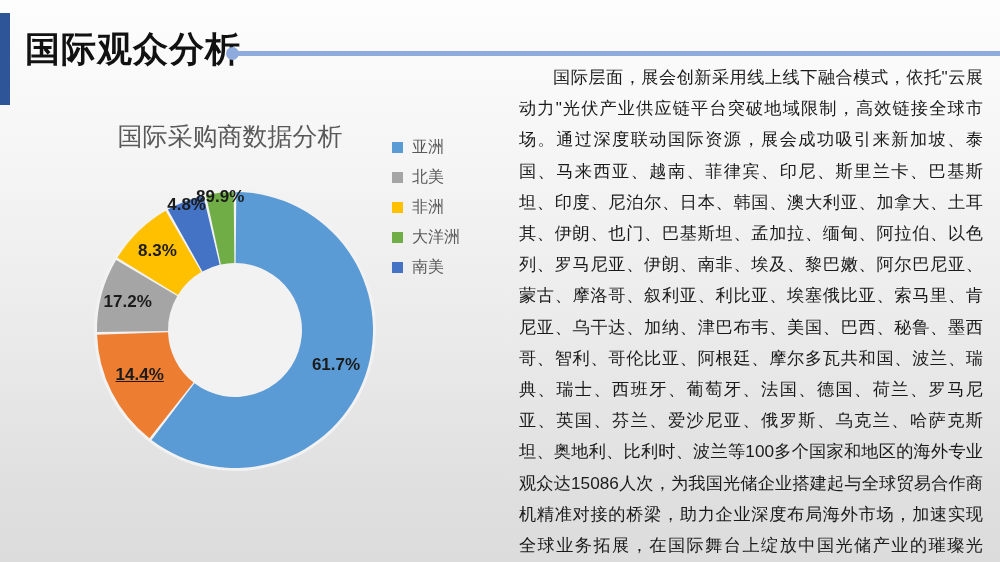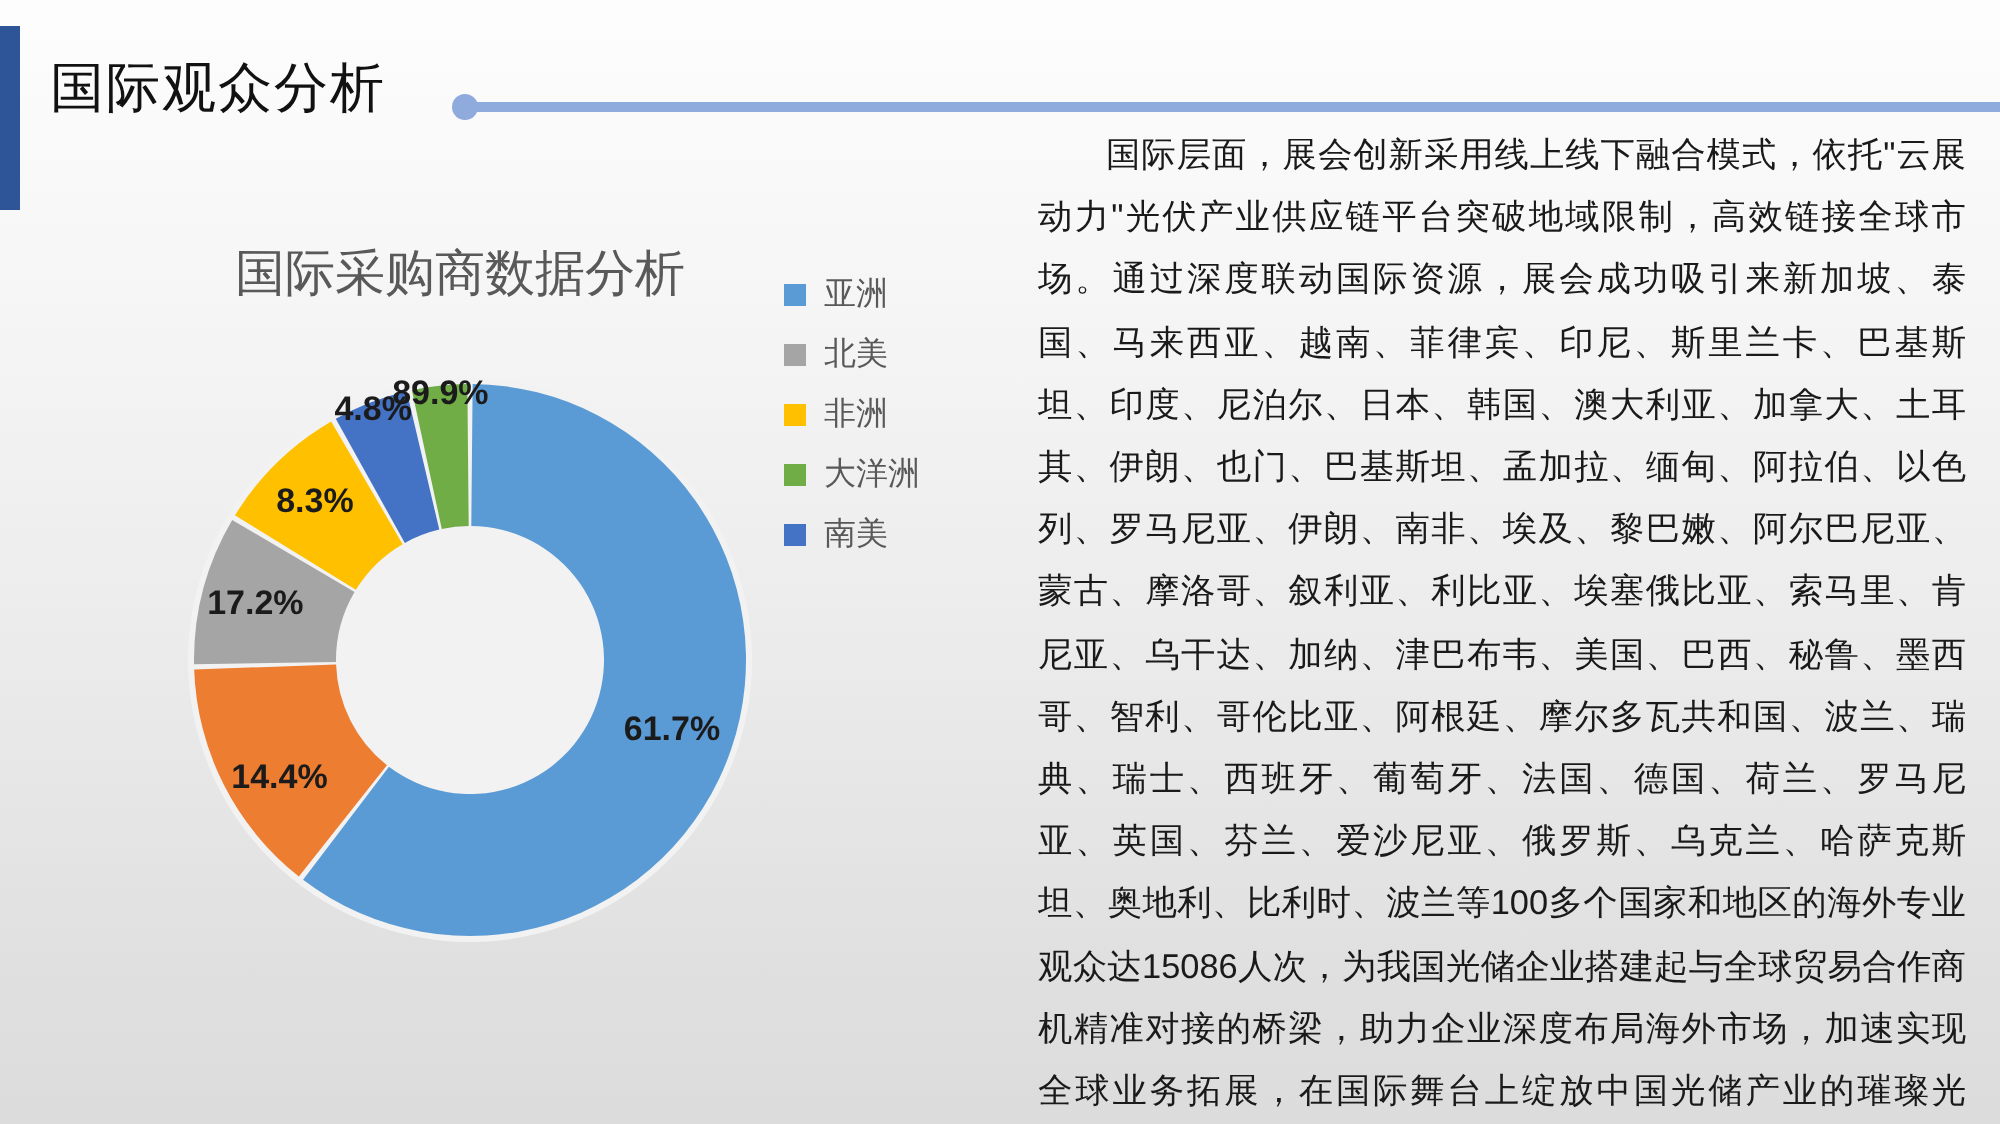--- a/index.html
+++ b/index.html
@@ -21,22 +21,22 @@
     left: 0;
     top: 13px;
     width: 10px;
     height: 92px;
     background: #2e5597;
   }
   #page-title {
     position: absolute;
     left: 25px;
     top: 26px;
-    font-size: 27px;
-    font-weight: normal;
+    font-size: 35px;
+    font-weight: bold;
     color: #111111;
     letter-spacing: 1px;
     white-space: nowrap;
   }
   #title-dot {
     position: absolute;
     left: 226px;
     top: 47px;
     width: 13px;
     height: 13px;
@@ -148,21 +148,21 @@
           <path d="M 146.3246845578112 7.006358078271234 A 138 138 0 1 1 61.53711187381266 254.8997102163401 L 104.4781630111989 198.35710568474485 A 67 67 0 1 0 145.6431439519808 78.00308689307371 Z" fill="#5b9bd5"></path>
           <path d="M 59.44269971576604 253.2771830445982 A 138 138 0 0 1 7.080882623835862 149.72409379456607 L 78.03926909997827 147.29358176982555 A 67 67 0 0 0 103.46131073156756 197.56935698542085 Z" fill="#ed7d31"></path>
           <path d="M 7.015608926849893 147.0755288896985 A 138 138 0 0 1 26.10596344906054 74.94139544193112 L 87.2760837035294 110.98603981601003 A 67 67 0 0 0 78.00757824709379 146.00768431601304 Z" fill="#a5a5a5"></path>
           <path d="M 27.472820204411832 72.67184497517242 A 138 138 0 0 1 75.58936996486496 25.726514102565076 L 111.30063614236197 87.0918582961729 A 67 67 0 0 0 87.93970256301154 109.88415661838081 Z" fill="#ffc000"></path>
           <path d="M 77.89190737793574 24.415988188199492 A 138 138 0 0 1 113.35655541434078 10.67691034392368 L 129.63687835333937 79.78516661625281 A 67 67 0 0 0 112.41853474146156 86.4555884681838 Z" fill="#4472c4"></path>
           <path d="M 115.94104669422829 10.094191256369612 A 138 138 0 0 1 143.67531544218883 7.006358078271234 L 144.3568560480192 78.00308689307371 A 67 67 0 0 0 130.89166759792244 79.50225227664322 Z" fill="#70ad47"></path>
         </g>
     </svg>
     <div id="slice-labels">
         <div class="slice-label" style="left: 246.015px; top: 179.55px;">61.7%</div>
-        <div class="slice-label" style="left: 49.7273px; top: 204px;">14.4%</div>
+        <div class="slice-label" style="left: 49.7273px; top: 190px; text-decoration: underline;">14.4%</div>
         <div class="slice-label" style="left: 37.6749px; top: 116.596px;">17.2%</div>
         <div class="slice-label" style="left: 67.4701px; top: 65.5358px;">8.3%</div>
         <div class="slice-label" style="left: 96.5936px; top: 20.0487px;">4.8%</div>
         <div class="slice-label" style="left: 130.173px; top: 11.8229px;">89.9%</div>
       </div>
   </div>
 </div>
 
 <div id="legend">
     <div class="legend-item">

